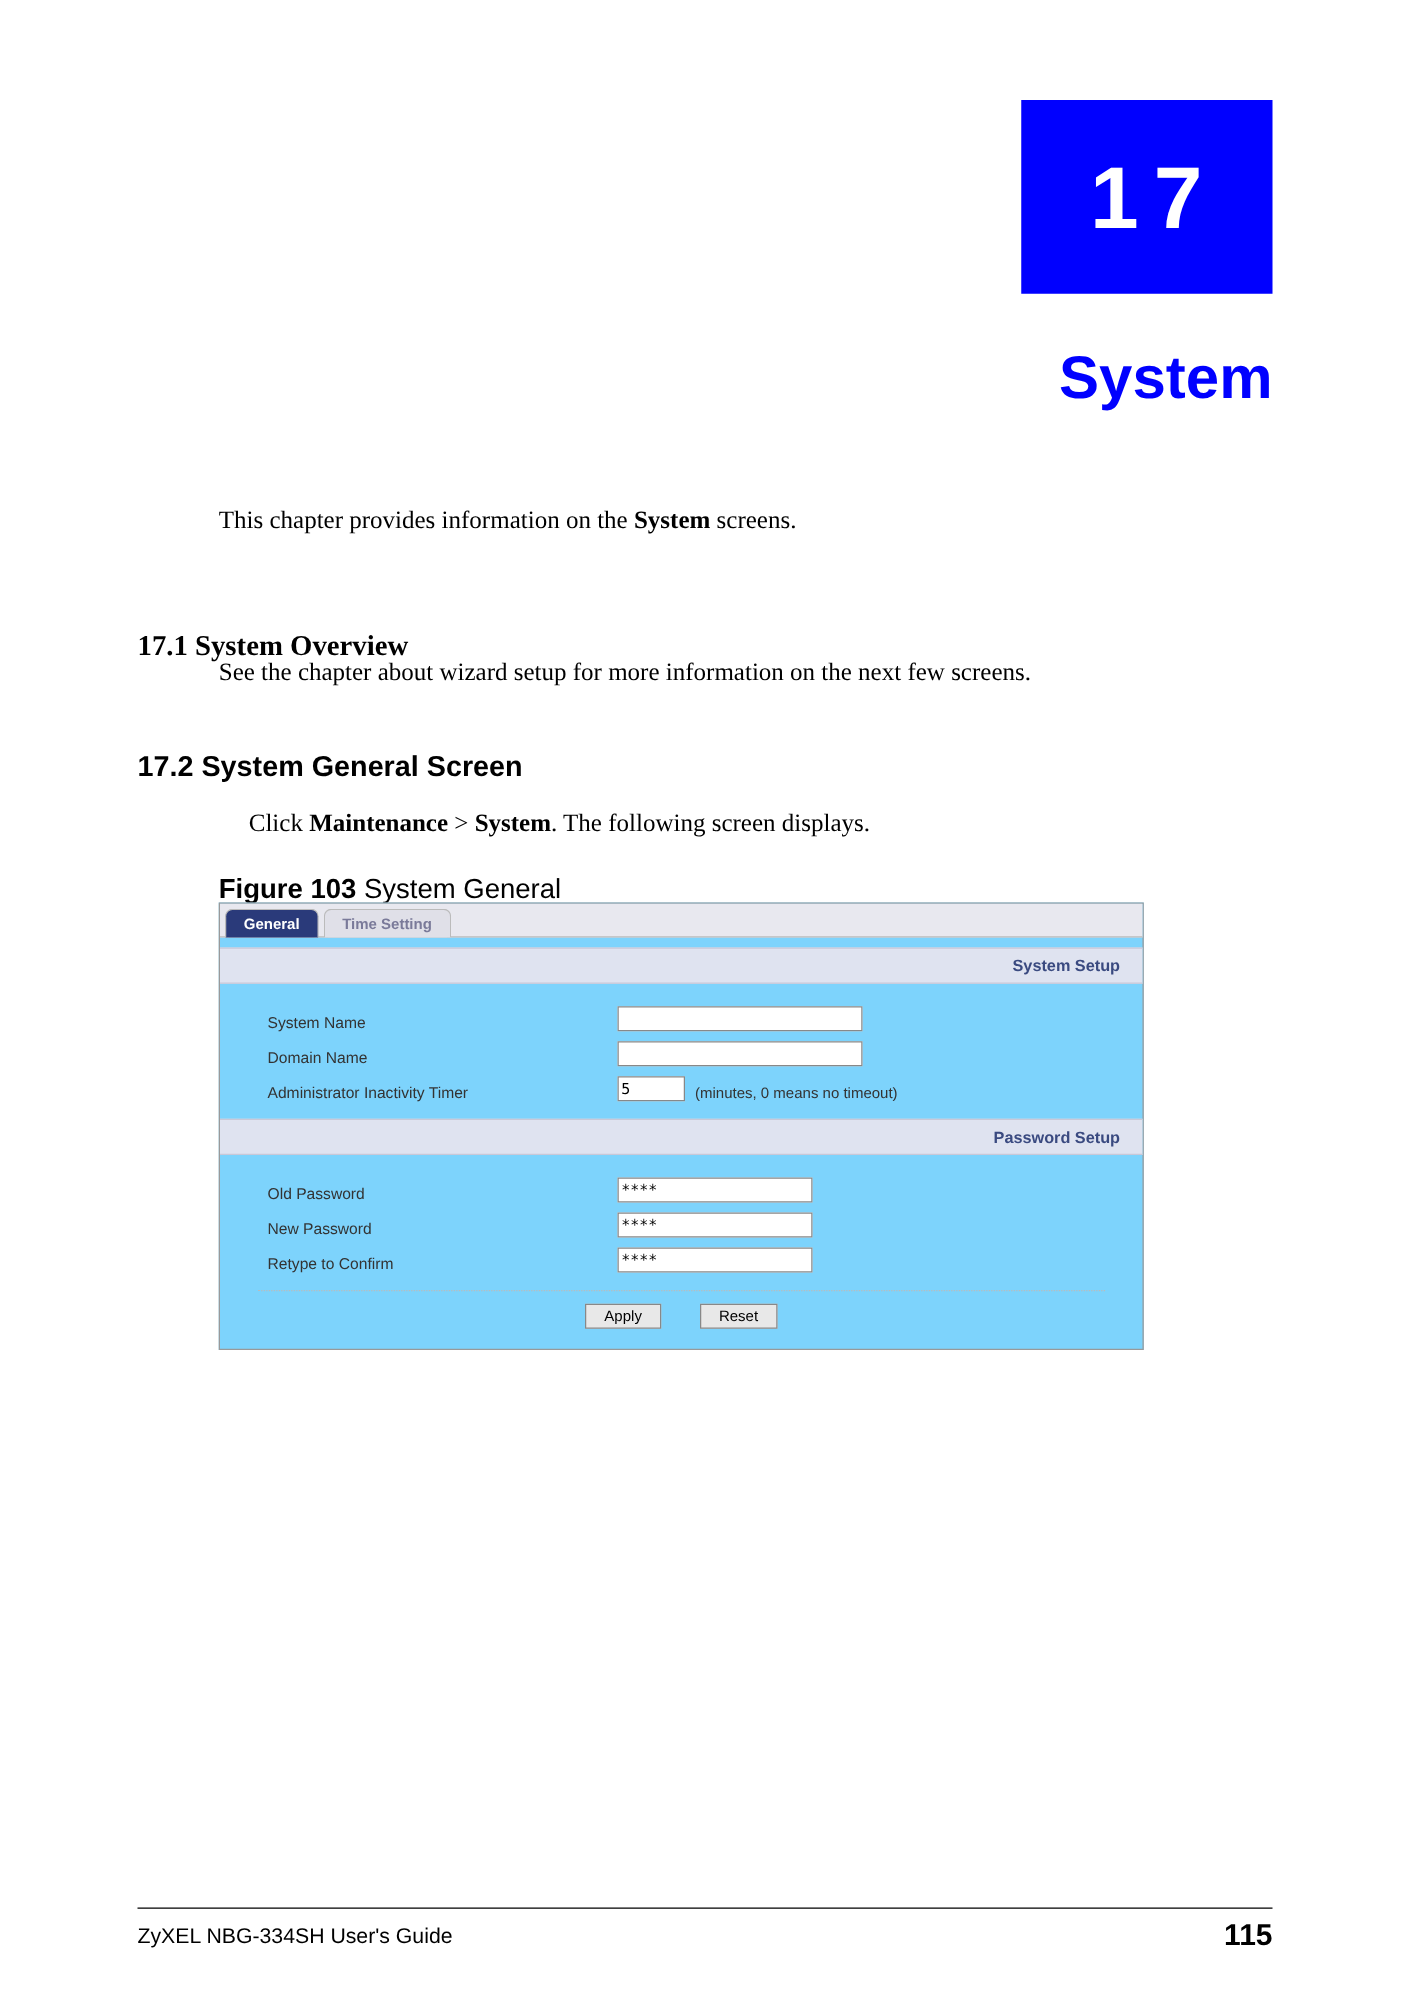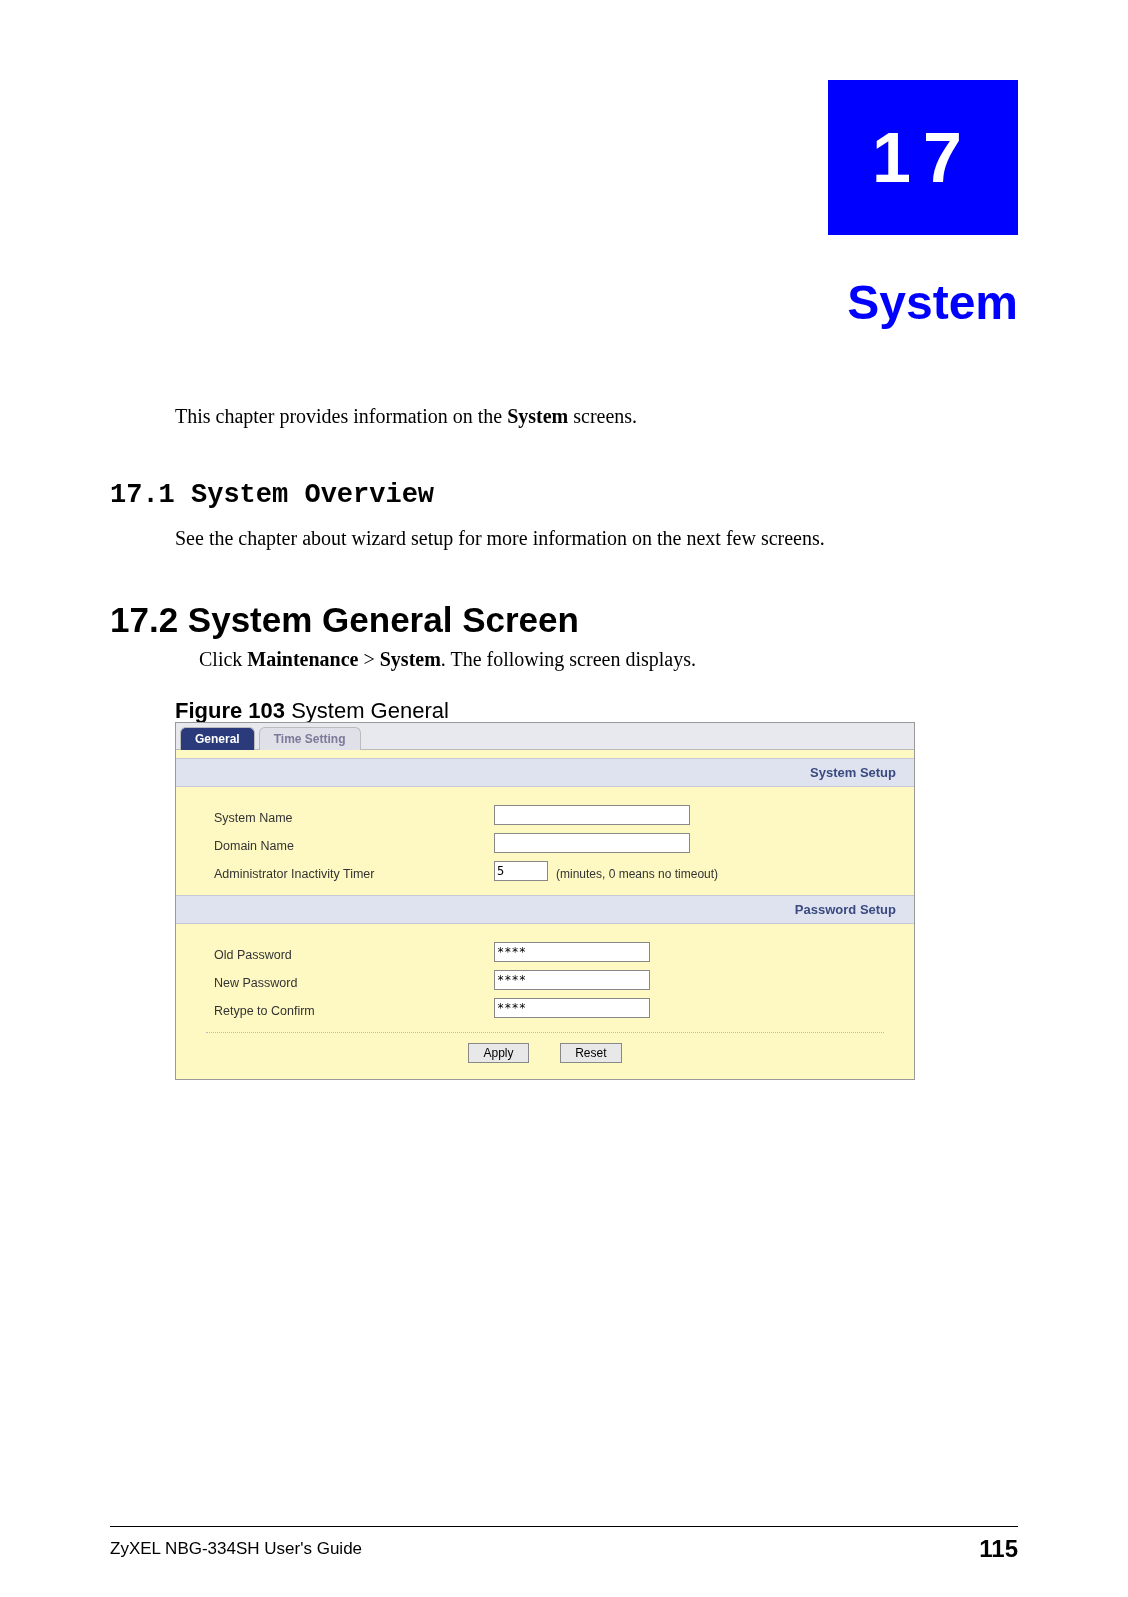--- a/index.html
+++ b/index.html
@@ -28,60 +28,61 @@
     height: 155px;
     background: #0000ff;
     color: #fff;
     font-family: Arial, Helvetica, sans-serif;
     font-weight: bold;
     font-size: 70px;
     letter-spacing: 12px;
     display: flex;
     align-items: center;
     justify-content: center;
+    padding-left: 11px;
   }
   .chapter-title {
     position: absolute;
     top: 275px;
     right: 110px;
     color: #0000ff;
     font-family: Arial, Helvetica, sans-serif;
     font-weight: bold;
     font-size: 48px;
   }
   .intro-para {
     position: absolute;
     top: 405px;
     left: 175px;
     right: 110px;
     font-size: 20px;
   }
   .intro-para b { font-weight: bold; }
   .section1-heading {
     position: absolute;
-    top: 480px;
-    left: 110px;
-    font-family: Liberation Mono, monospace;
-    font-weight: bold;
-    font-size: 27px;
+    top: 504px;
+    left: 110px;
+    font-family: Liberation Serif, serif;
+    font-weight: bold;
+    font-size: 23px;
   }
   .section1-body {
     position: absolute;
     top: 527px;
     left: 175px;
     right: 110px;
     font-size: 20px;
   }
   .section2-heading {
     position: absolute;
     top: 600px;
     left: 110px;
     font-family: Arial, Helvetica, sans-serif;
     font-weight: bold;
-    font-size: 35px;
+    font-size: 23px;
   }
   .section2-body {
     position: absolute;
     top: 648px;
     left: 175px;
     right: 110px;
     font-size: 20px;
     margin-left: 24px;
   }
   .figure-caption {
@@ -93,21 +94,21 @@
   }
   .figure-caption .fignum { font-weight: bold; }
   .screenshot {
     position: absolute;
     top: 722px;
     left: 175px;
     width: 740px;
     border: 1px solid #999;
     font-family: Verdana, Arial, sans-serif;
     font-size: 13px;
-    background: #fef9c3;
+    background: #7dd3fc;
     box-sizing: border-box;
   }
   .tabs {
     display: flex;
     background: #e8e8ef;
     border-bottom: 1px solid #bbb;
     height: 26px;
     align-items: flex-end;
   }
   .tab {

